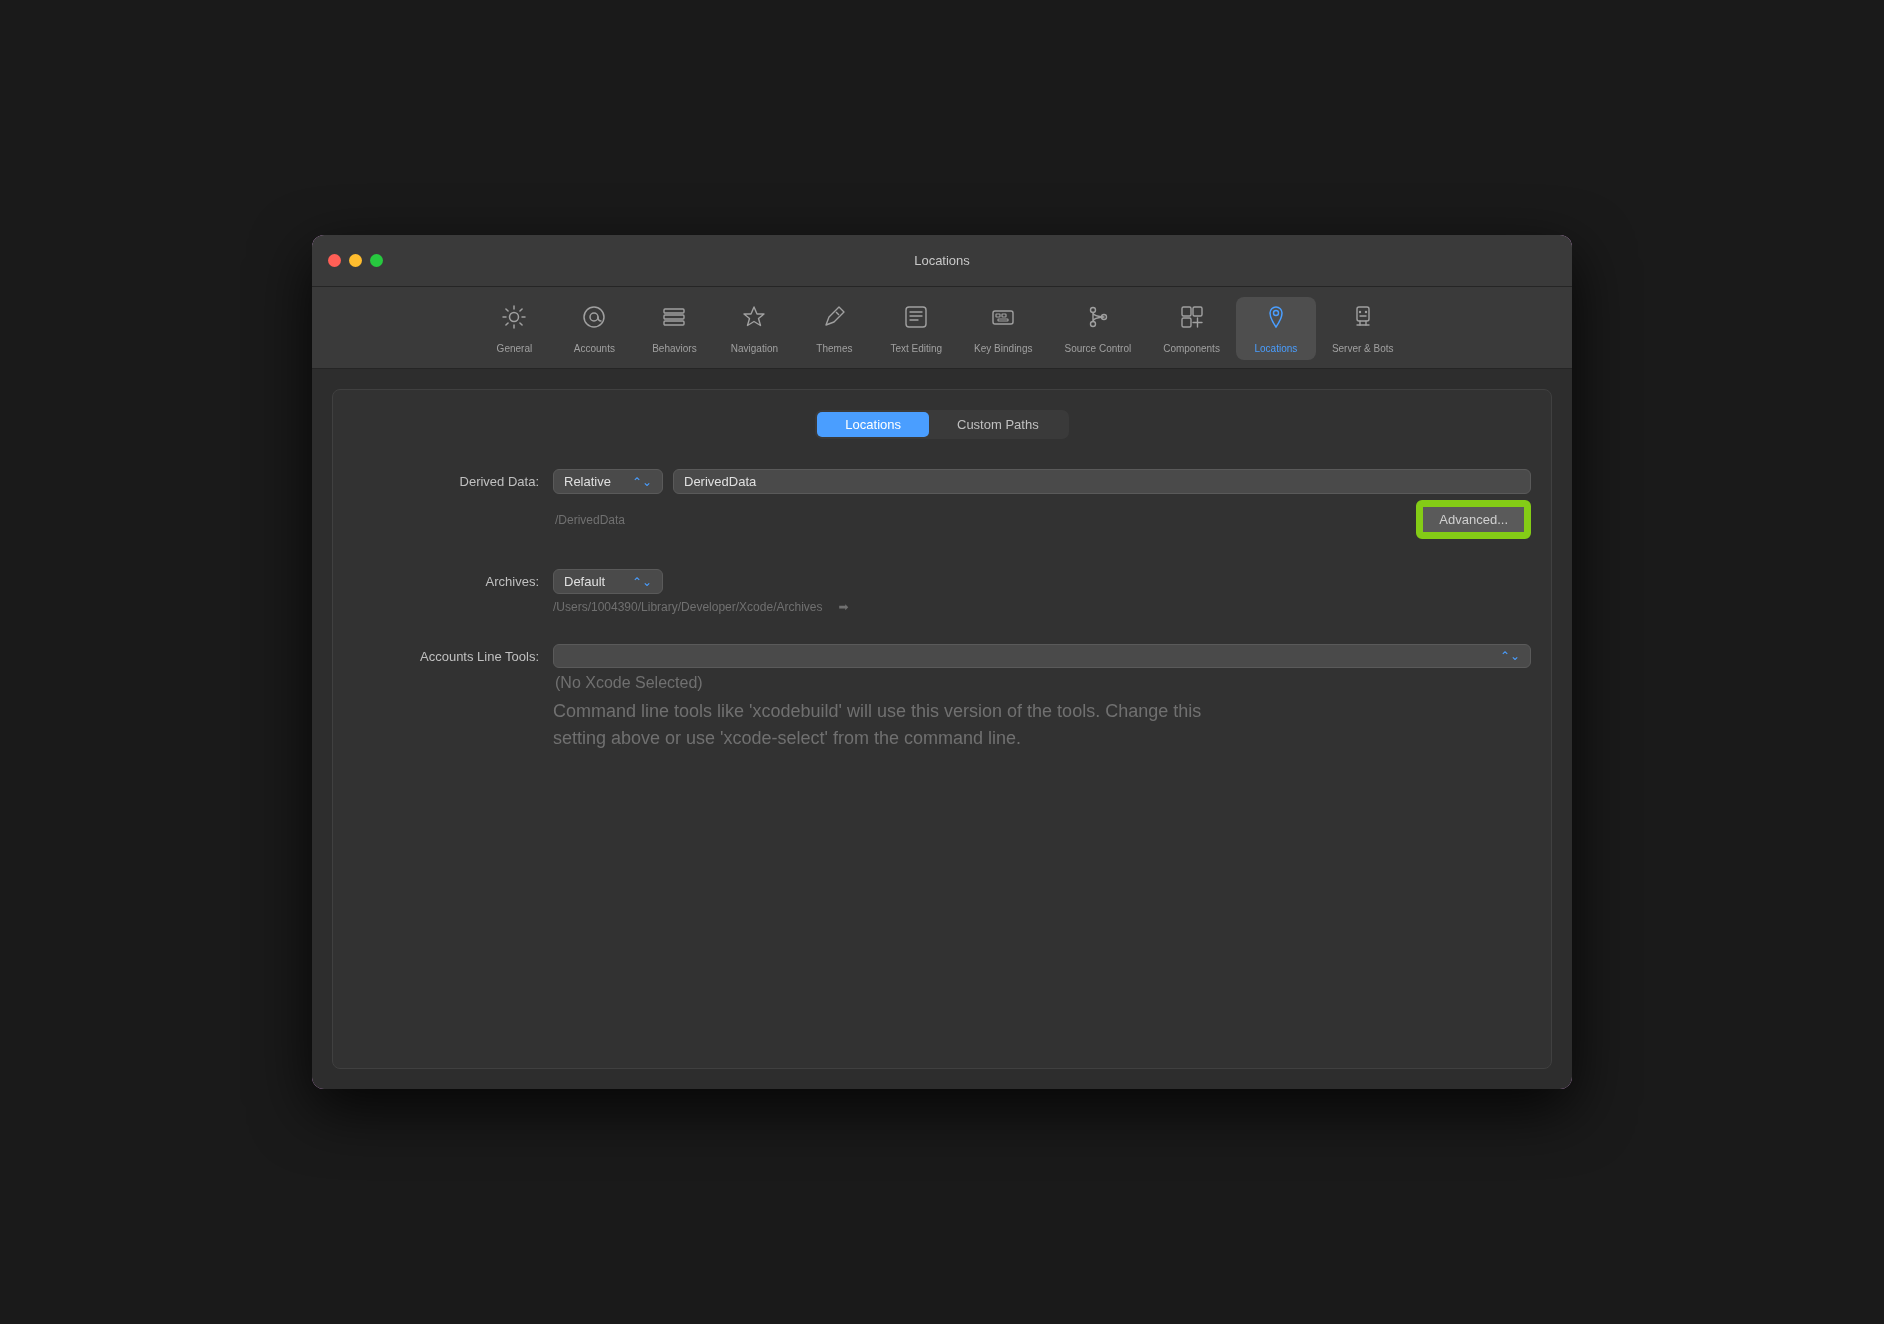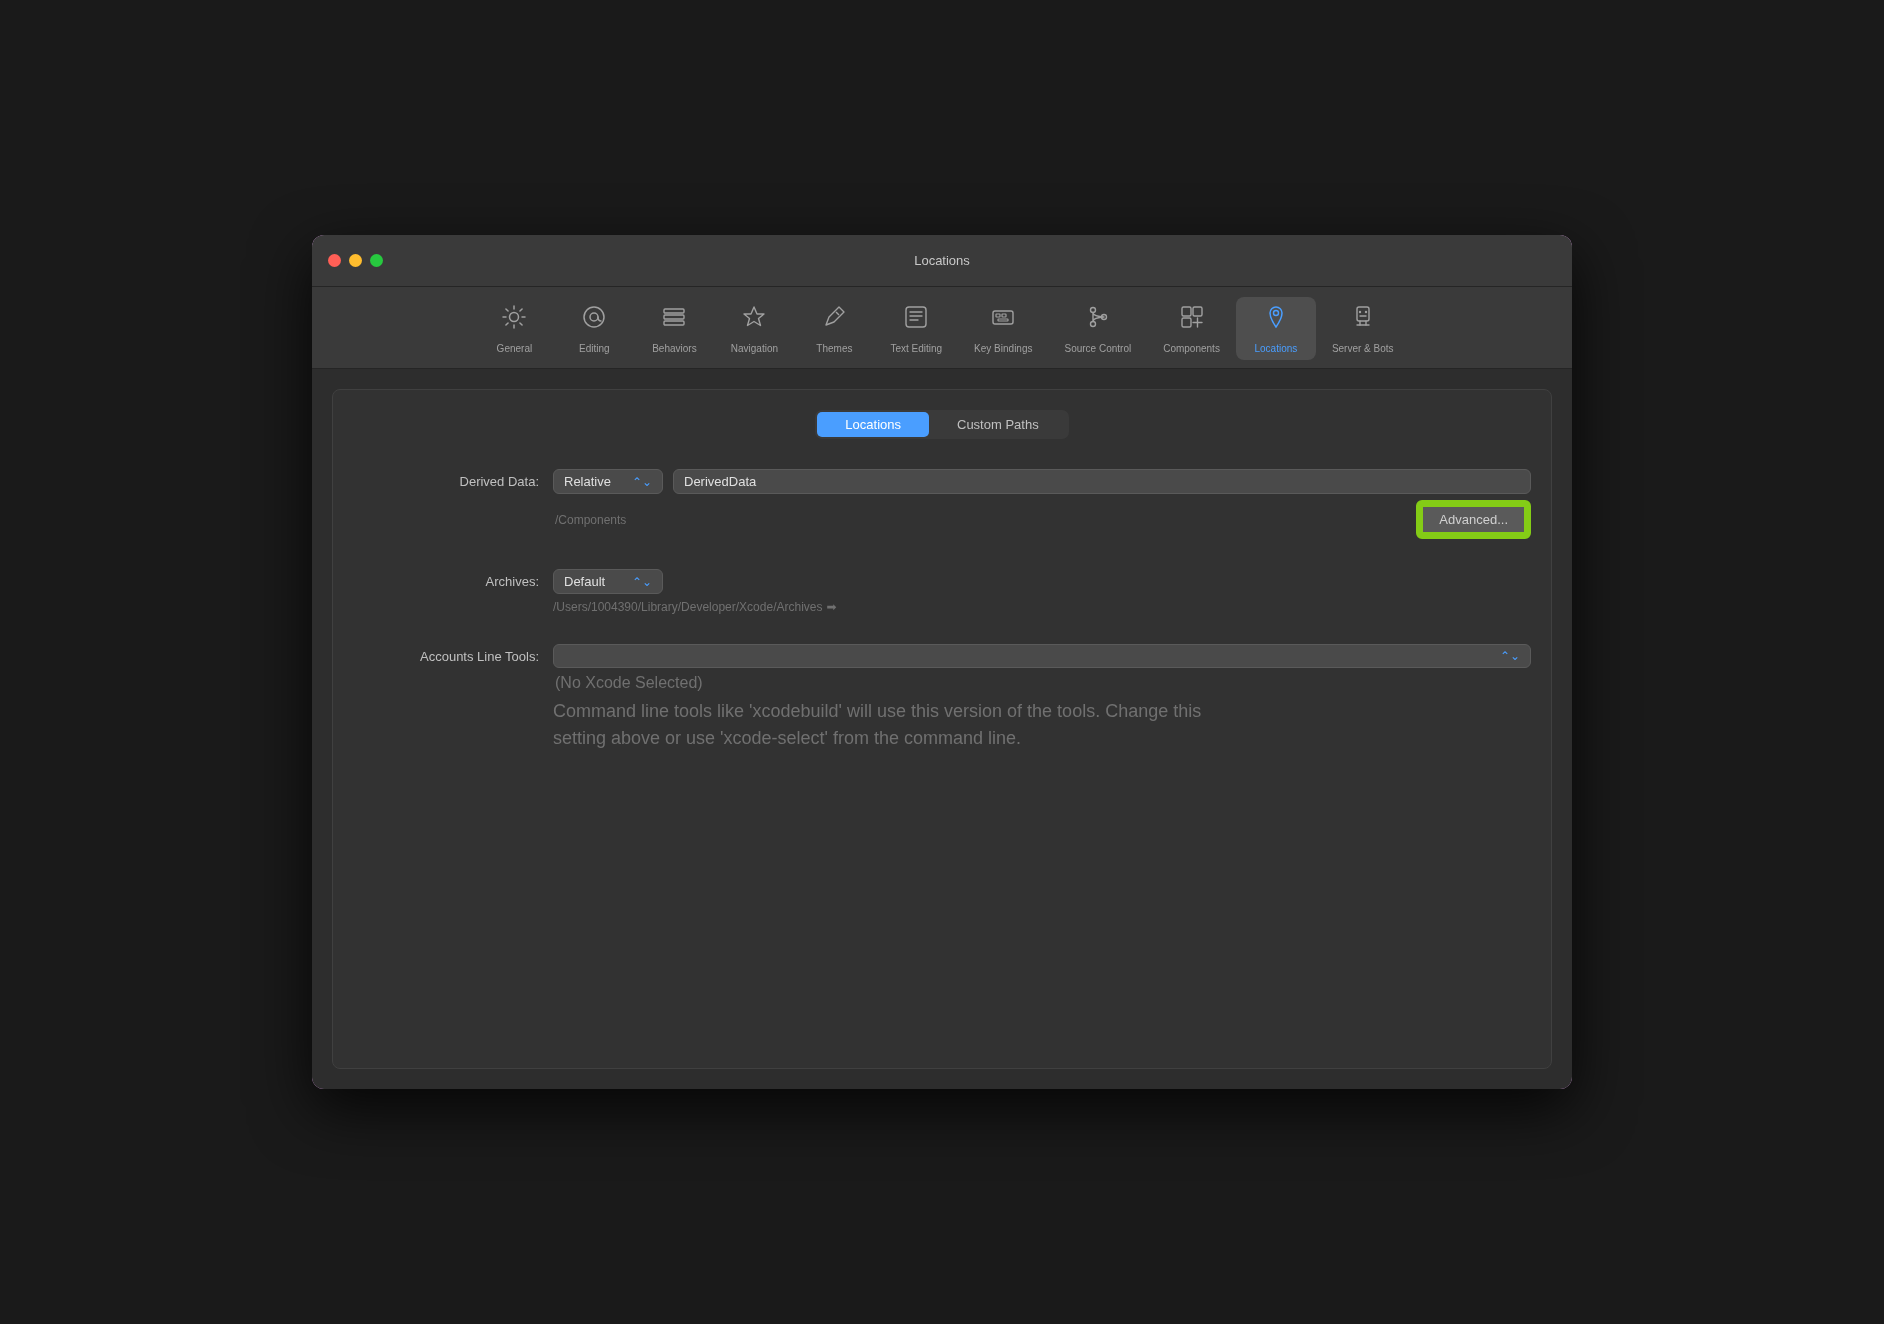--- a/index.html
+++ b/index.html
@@ -222,21 +222,21 @@
       font-size: 13px;
       cursor: pointer;
       white-space: nowrap;
     }
 
     .path-link {
       color: #707070;
       font-size: 12px;
       display: flex;
       align-items: flex-start;
-      gap: 4px;
+      gap: 16px;
     }
 
     .path-arrow {
       color: #707070;
       font-size: 12px;
     }
 
     .command-line-dropdown {
       background: #4a4a4a;
       border: 1px solid #5a5a5a;
@@ -293,21 +293,21 @@
     </div>
 
     <div class="toolbar-item">
       <div class="toolbar-icon">
         <svg width="26" height="26" viewBox="0 0 26 26" fill="none">
           <circle cx="13" cy="13" r="10" stroke="#a0a0a0" stroke-width="1.5" fill="none"></circle>
           <circle cx="13" cy="13" r="4" stroke="#a0a0a0" stroke-width="1.5" fill="none"></circle>
           <path d="M17 13c0 2.5 1 4 3 4" stroke="#a0a0a0" stroke-width="1.5" stroke-linecap="round" fill="none"></path>
         </svg>
       </div>
-      <span class="toolbar-label">Editing</span>
+      <span class="toolbar-label">Accounts</span>
     </div>
 
     <div class="toolbar-item">
       <div class="toolbar-icon">
         <svg width="26" height="26" viewBox="0 0 26 26" fill="none">
           <rect x="3" y="5" width="20" height="4" rx="1" stroke="#a0a0a0" stroke-width="1.4" fill="none"></rect>
           <rect x="3" y="11" width="20" height="4" rx="1" stroke="#a0a0a0" stroke-width="1.4" fill="none"></rect>
           <rect x="3" y="17" width="20" height="4" rx="1" stroke="#a0a0a0" stroke-width="1.4" fill="none"></rect>
         </svg>
       </div>
@@ -419,21 +419,21 @@
           <span class="setting-label">Derived Data:</span>
           <div class="setting-controls">
             <div class="setting-row-inline">
               <div class="dropdown">
                 <span>Relative</span>
                 <span class="dropdown-arrows">⌃⌄</span>
               </div>
               <div class="text-input" style="display:flex;align-items:center;">DerivedData</div>
             </div>
             <div style="display:flex; justify-content:space-between; align-items:center;">
-              <span class="hint-text">/Components</span>
+              <span class="hint-text">/DerivedData</span>
               <button class="advanced-btn">Advanced...</button>
             </div>
           </div>
         </div>
       </div>
 
       <div class="settings-section">
         <div class="setting-row">
           <span class="setting-label">Archives:</span>
           <div class="setting-controls">

